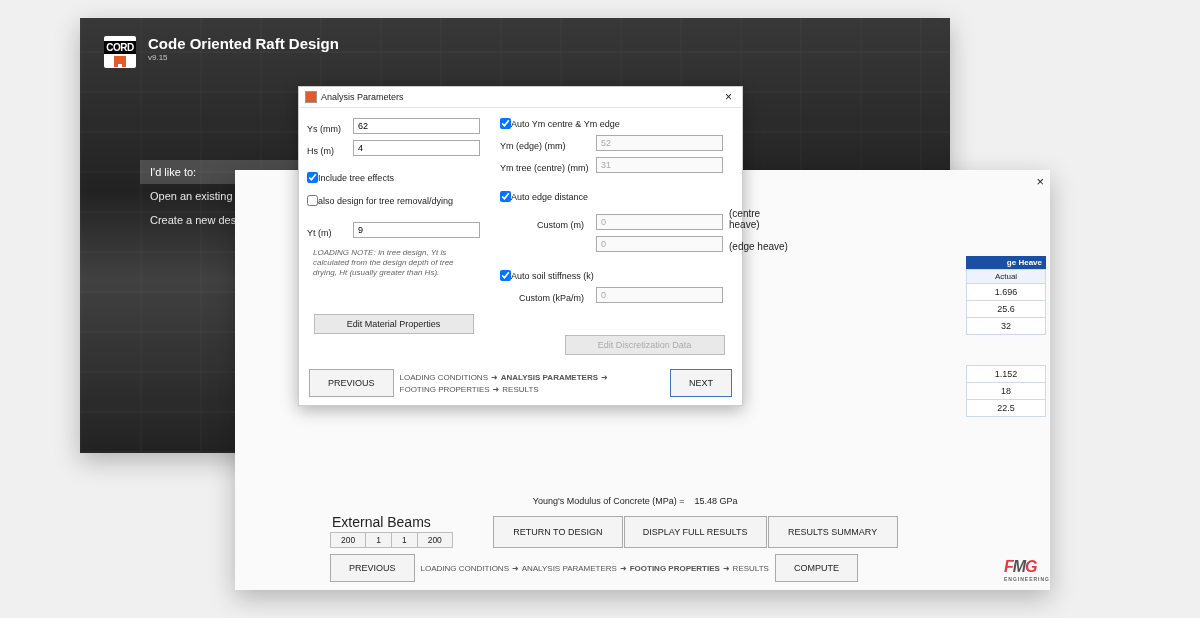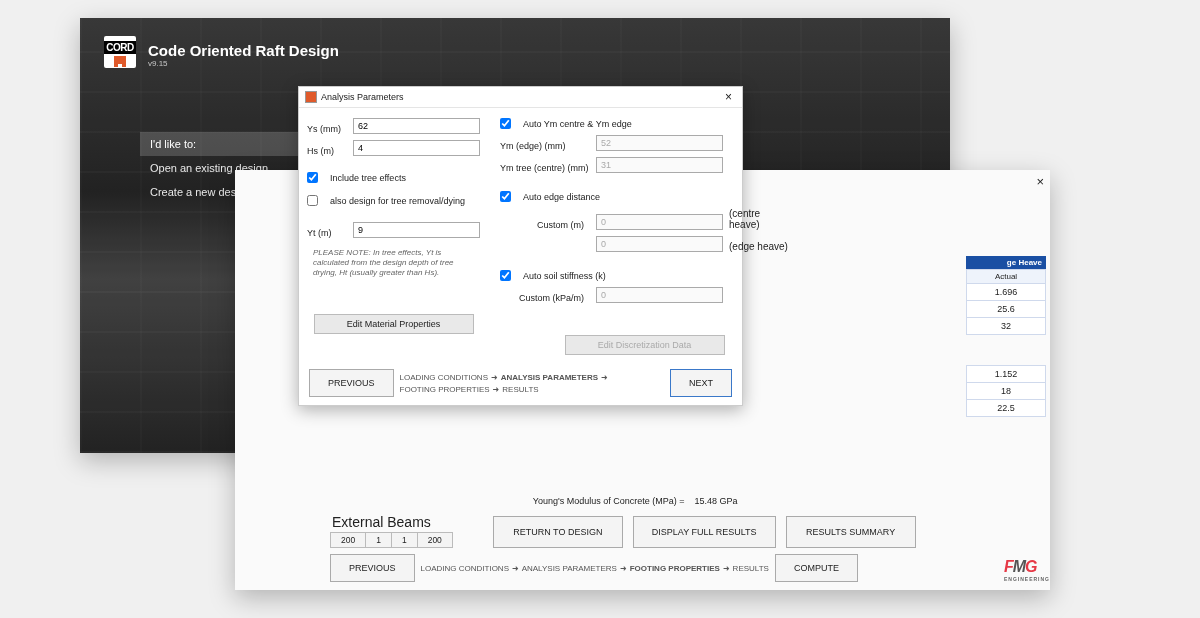--- a/index.html
+++ b/index.html
@@ -5,48 +5,48 @@
 * { box-sizing: border-box; margin: 0; padding: 0; }
 body { font-family: "Segoe UI", Arial, sans-serif; background: #f0f0f0; width: 1200px; height: 618px; position: relative; overflow: hidden; }
 
 
 .win1 { position: absolute; left: 80px; top: 18px; width: 870px; height: 435px; background: #2b2b2b; box-shadow: 0 8px 24px rgba(0,0,0,0.25); color: #fff; overflow: hidden; }
 .win1-bg { position: absolute; inset: 0; background: linear-gradient(180deg, #3a3a3a 0%, #222 40%, #444 60%, #222 100%); opacity: 0.9; }
 .win1-bg::after { content:""; position:absolute; inset:0; background:
   repeating-linear-gradient(0deg, rgba(255,255,255,0.03) 0 2px, transparent 2px 40px),
   repeating-linear-gradient(90deg, rgba(255,255,255,0.02) 0 2px, transparent 2px 60px);
 }
-.win1-header { position: relative; padding: 18px 24px 8px; display: flex; align-items: flex-end; gap: 12px; }
+.win1-header { position: relative; padding: 18px 24px 8px; display: flex; align-items: flex-start; gap: 12px; }
 .logo-box { width: 32px; height: 32px; background: #fff; display:flex; align-items:center; justify-content:center; flex-direction:column; font-size:8px; font-weight:bold; color:#000; border-radius:2px; }
 .logo-box .top { background:#000; color:#fff; font-size:10px; padding:1px 2px; letter-spacing:-0.5px;}
 .logo-box .bot { width:12px; height:8px; background:#e05a2b; margin-top:2px; position:relative;}
 .logo-box .bot::before,.logo-box .bot::after{content:"";position:absolute;bottom:-3px;width:4px;height:3px;background:#e05a2b;}
 .logo-box .bot::before{left:0}.logo-box .bot::after{right:0}
 .app-title { font-size: 15px; font-weight: 600; line-height:1.1; }
 .app-ver { font-size: 8px; opacity: 0.7; }
-.sidebar { position: relative; margin-top: 56px; margin-left: 60px; width: 170px; font-size: 11px; }
+.sidebar { position: relative; margin-top: 84px; margin-left: 60px; width: 170px; font-size: 11px; }
 .sidebar-hdr { background: rgba(255,255,255,0.18); padding: 6px 10px; }
 .sidebar-item { padding: 6px 10px; color: #e8e8e8; cursor: pointer; }
 .fmg-logo { position:absolute; right:0; bottom:8px; font-size:16px; font-weight:800; font-style:italic; letter-spacing:-1px; }
 .fmg-logo .f{color:#e63946}.fmg-logo .m{color:#555}.fmg-logo .g{color:#e63946}
 .fmg-sub{font-size:5px;font-style:normal;letter-spacing:1px;opacity:.7;display:block;text-align:center}
 
 
 .dialog { position: absolute; left: 298px; top: 86px; width: 445px; background: #fff; color: #222; border: 1px solid #ccc; box-shadow: 0 4px 16px rgba(0,0,0,0.3); font-size: 9px; z-index: 20; }
 .dialog-title { display:flex; align-items:center; justify-content:space-between; padding: 3px 6px; border-bottom: 1px solid #e5e5e5; }
 .dialog-title-l { display:flex; align-items:center; gap:4px;}
 .dialog-title-icon { width:12px; height:12px; background:#e05a2b; border:1px solid #999;}
 .dialog-close { font-size:12px; cursor:pointer; padding:0 4px;}
 .dialog-body { display:flex; padding: 10px 8px 6px; gap: 20px; }
 .dcol { flex:1; display:flex; flex-direction:column; gap:6px; }
 .frow { display:flex; align-items:flex-end; gap:6px; }
 .flabel { width: 40px; font-size: 9px; }
 .finput { flex:1; border:1px solid #aaa; padding: 2px 4px; font-size:9px; height:16px; }
 .finput.dis { color:#aaa; background:#fafafa;}
-.fchk { display:flex; align-items:center; gap:12px; font-size:9px;}
+.fchk { display:flex; align-items:center; gap:0; font-size:9px;}
 .fchk input{width:11px;height:11px;}
 .fnote { font-size: 8px; font-style: italic; color: #666; padding: 4px 6px; line-height:1.25;}
 .fbut { background:#e9e9e9; border:1px solid #bbb; padding:4px 10px; font-size:9px; text-align:center; cursor:pointer; }
 .fbut.dis { color:#aaa; }
 .r-label { font-size:9px; width: 90px; }
 .r-suffix { font-size:10px; width:60px; }
 .dialog-nav { display:flex; align-items:center; gap:6px; padding:8px 10px; border-top:0; }
 .nav-btn { border:1px solid #aaa; background:#f4f4f4; padding: 8px 18px; font-size:9px; cursor:pointer; }
 .nav-btn.primary { border:1.5px solid #3a78c9; }
 .nav-bc { flex:1; font-size:8px; color:#555; display:flex; align-items:center; gap:3px; flex-wrap:wrap;}
@@ -60,21 +60,21 @@
 .wr-hdr { background:#1a4fa3; color:#fff; font-size:8px; font-weight:bold; padding:2px 4px; text-align:right;}
 .wr-sub { background:#eef3fb; font-size:8px; padding:2px 4px; text-align:center; border:1px solid #cfd9ec;}
 .wr-cell { border:1px solid #cfd9ec; border-top:none; padding:3px 4px; text-align:center; font-size:9px; background:#fff;}
 .win2-bottom { position:absolute; left:95px; bottom:42px; right:14px; display:flex; gap:40px; align-items:flex-end;}
 .ext-tbl { font-size:9px; }
 .ext-tbl .thdr { padding:2px; font-size:14px;}
 .ext-tbl table { border-collapse:collapse; }
 .ext-tbl th,.ext-tbl td{ border:1px solid #bbb; padding:2px 10px; font-size:8.5px; text-align:center; background:#f4f4f4;}
 .ext-tbl th{font-weight:normal;}
 .ym-line { font-size:9px; display:flex; gap:10px; align-items:center; margin-bottom:10px; padding-left:40px;}
-.wide-btns { display:flex; gap:10px; }
+.wide-btns { display:flex; gap:1px; }
 .wide-btn { border:1px solid #aaa; background:#f4f4f4; padding:10px 18px; font-size:9px; cursor:pointer; min-width:130px; text-align:center;}
 .win2-nav { position:absolute; left:95px; bottom:8px; display:flex; align-items:center; gap:6px;}
 </style>
 </head>
 <body>
 
 <div class="win2">
   <div class="win2-close">×</div>
 
   <div class="win2-right">
@@ -184,21 +184,21 @@
       </label>
       <label class="fchk" style="margin-top:6px">
         <input type="checkbox" style="">
           <span>also design for tree removal/dying</span>
       </label>
       <div style="height:4px"></div>
       <div class="frow">
         <span class="flabel">Yt (m)</span>
         <input class="finput" value="9" style="">
       </div>
-      <div class="fnote">PLEASE NOTE: In tree effects, Yt is calculated from the design depth of tree drying, Ht (usually greater than Hs).</div>
+      <div class="fnote">LOADING NOTE: In tree design, Yt is calculated from the design depth of tree drying, Ht (usually greater than Hs).</div>
       <div style="height:20px"></div>
       <div class="fbut" style="align-self:center;width:160px">Edit Material Properties</div>
     </div>
     <div class="dcol">
       <label class="fchk">
         <input type="checkbox" checked="" style="">
           <span>Auto Ym centre &amp; Ym edge</span>
       </label>
       <div class="frow">
         <span class="r-label">Ym (edge) (mm)</span>

